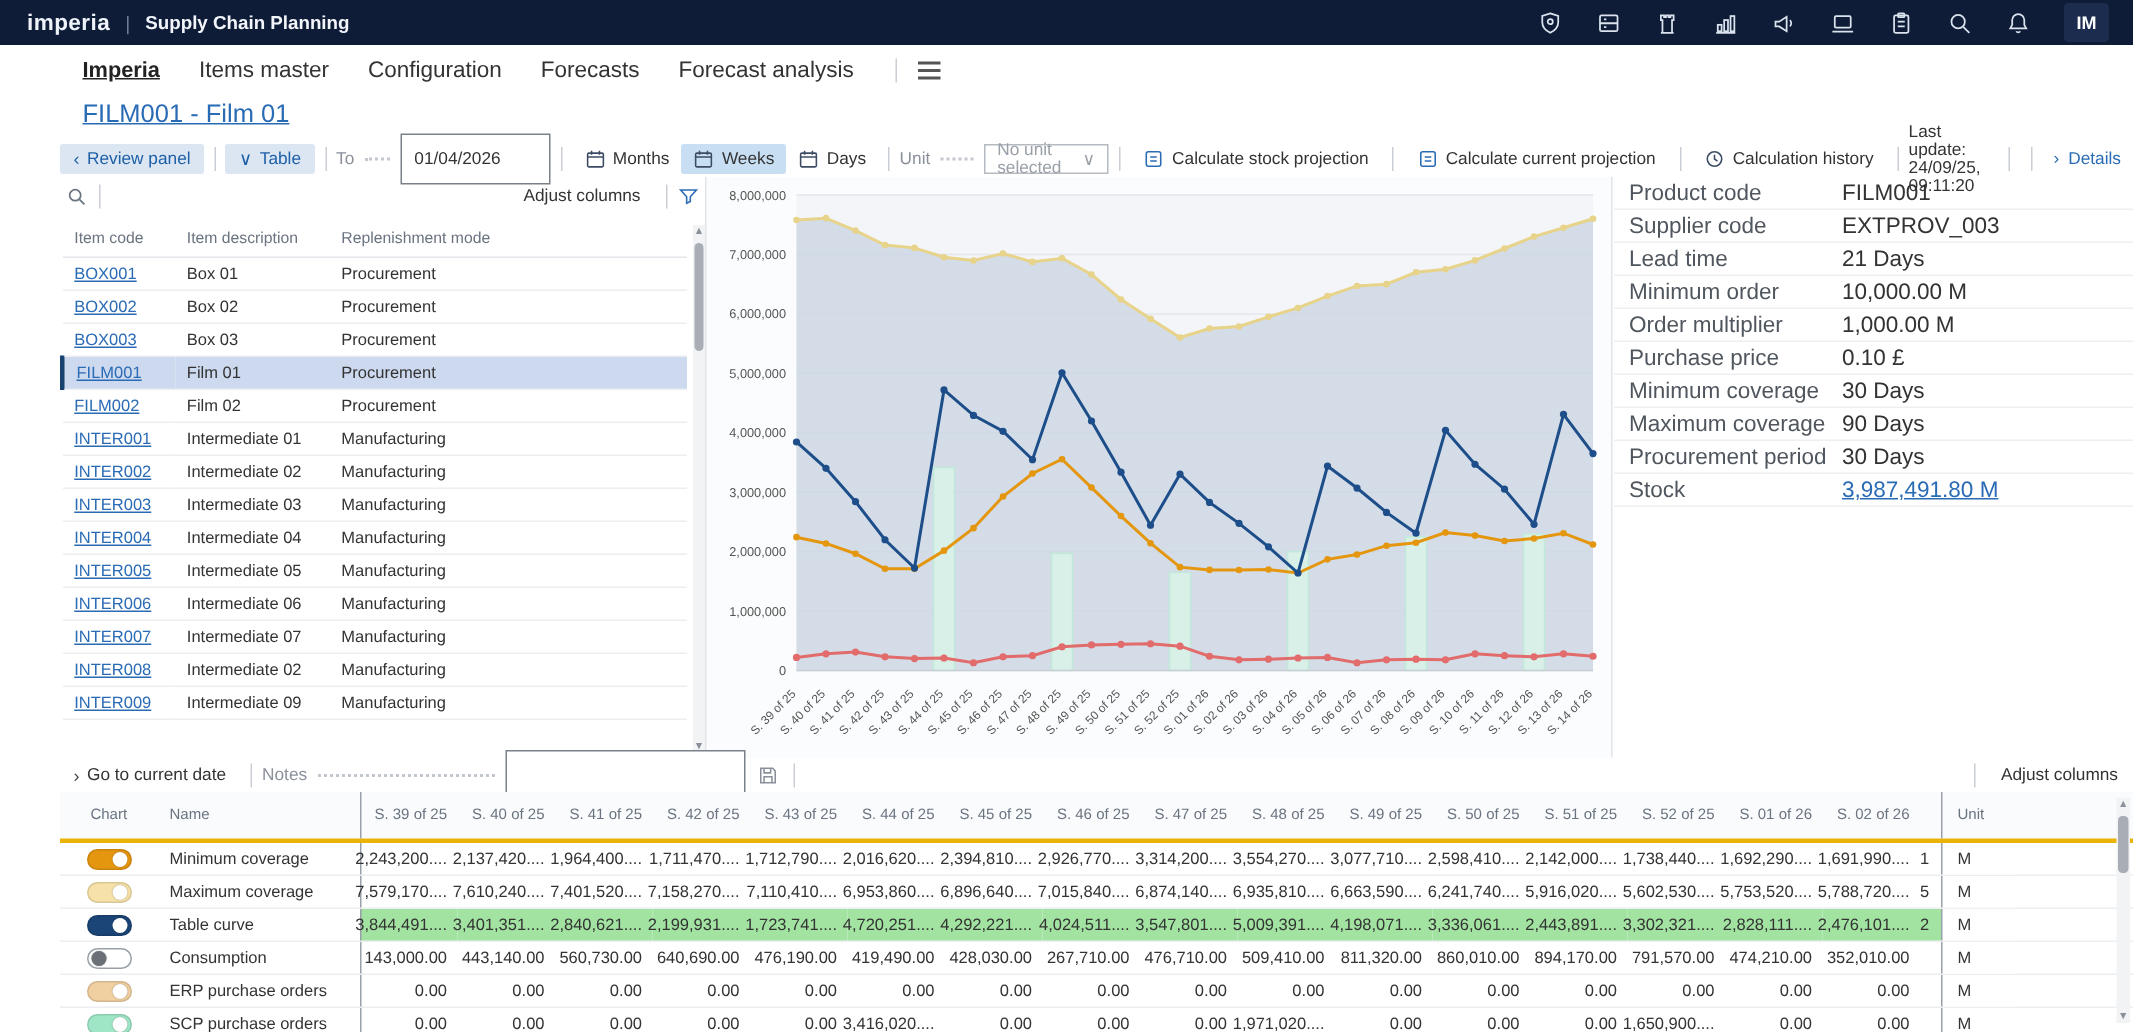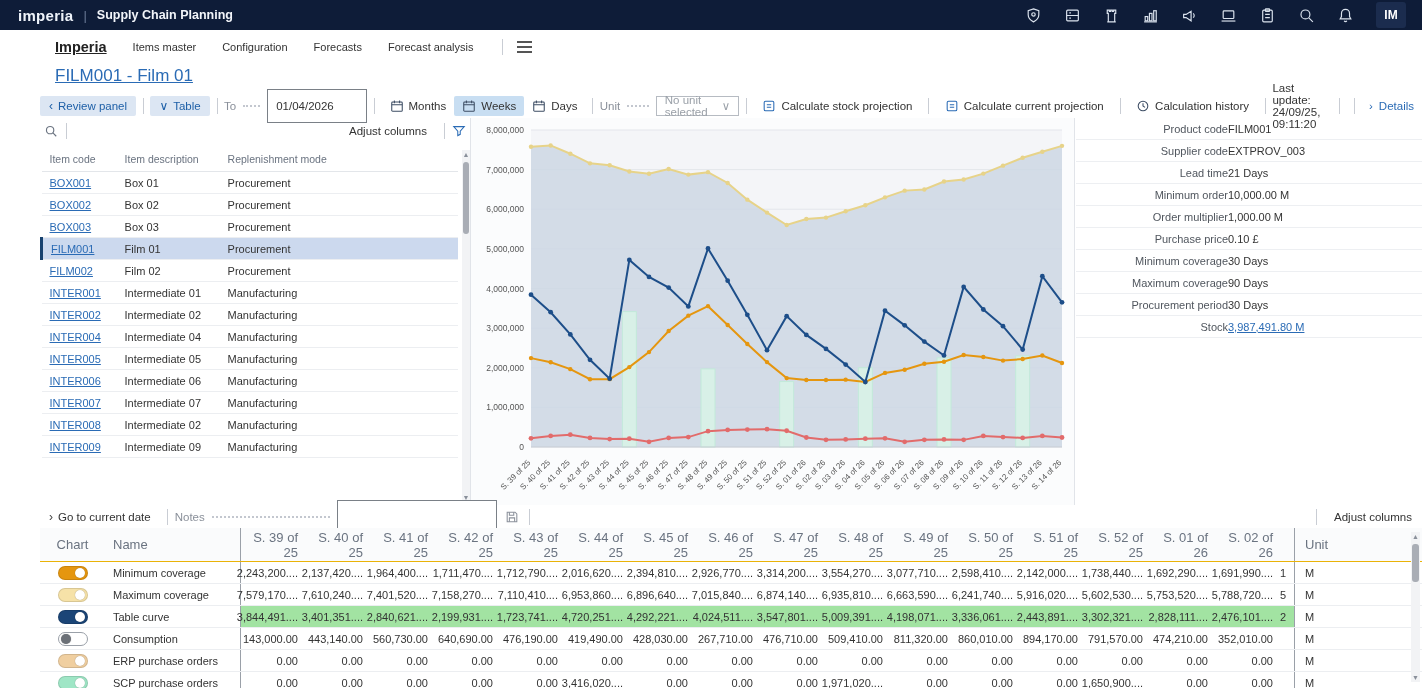--- a/index.html
+++ b/index.html
@@ -13,21 +13,21 @@
   .tb-product { font-weight:bold; font-size:12.5px; color:#f2f5fa; }
   #tb-icons { margin-left:auto; display:flex; align-items:center; gap:22px; padding-right:6px;}
   #tb-icons .ticon { width:17px; height:17px; display:inline-flex; color:#dbe3ee; }
   #tb-icons svg { width:17px; height:17px; }
   .avatar { width:30px; height:26px; background:#1b2c4e; color:#fff; font-weight:bold; font-size:12px;
     display:flex; align-items:center; justify-content:center; border-radius:3px; }
   
   #navrow { position:absolute; top:30px; left:0; width:1422px; height:33px; display:flex;
     align-items:center; padding-left:55px; background:#fff; }
   .nav-home { font-size:14.5px; font-weight:bold; color:#222; text-decoration:underline; margin-right:26px;}
-  .nav-tab { font-size:11px; color:#333; margin-right:26px; cursor:pointer; }
+  .nav-tab { font-size:15px; color:#333; margin-right:26px; cursor:pointer; }
   .nav-sep { width:1px; height:16px; background:#c9cdd4; margin:0 14px 0 2px; }
   .burger { display:inline-block; }
   .burger div { width:15px; height:2px; background:#555; margin:3px 0; }
   
   #pagetitle { position:absolute; top:66px; left:55px; font-size:17px; color:#2a6bb5;
     text-decoration:underline; cursor:pointer; }
   
   #toolbar { position:absolute; top:93px; left:40px; width:1382px; height:25px; display:flex;
     align-items:center; font-size:11.5px; color:#333; }
   .tbtn { display:flex; align-items:center; gap:5px; padding:3px 9px; border-radius:2px; cursor:pointer; white-space:nowrap;}
@@ -57,33 +57,33 @@
     border-bottom:1px solid #e3e6ea;margin-left:16px; }
   table.items td { padding:4px 8px; border-bottom:1px solid #eceef1; height:22px; }
   table.items a { color:#2a6bb5; text-decoration:underline; cursor:pointer; }
   tr.sel td { background:#ccd9ee; }
   tr.sel td:first-child { border-left:3px solid #17426f; }
   .vscroll { position:absolute; right:0; top:32px; width:8px; height:352px; background:#f2f3f5; }
   .vscroll .thumb { position:absolute; left:1px; width:6px; background:#a9adb5; border-radius:3px; }
   .vscroll .arr { position:absolute; left:0; width:8px; font-size:7px; color:#8a909a; text-align:center; }
   #chartpane { position:absolute; left:470px; top:0; width:605px; height:387px;
     border-left:1px solid #e1e4e9; border-right:1px solid #e1e4e9; background:#fbfcfd; }
-  #rightpane { position:absolute; left:1076px; top:0; width:346px; height:387px; font-size:11px;text-align:right; }
+  #rightpane { position:absolute; left:1076px; top:0; width:346px; height:387px; font-size:15px; }
   .drow { display:flex; height:22px; align-items:center; border-bottom:1px solid #edeff2; }
   .dlabel { width:152px; padding-left:10px; color:#50565e; }
   .dvalue { color:#333; }
   .dvalue.link { color:#2a6bb5; text-decoration:underline; cursor:pointer; }
   
   #footerbar { position:absolute; top:505px; left:40px; width:1382px; height:23px; display:flex;
     align-items:center; font-size:11.5px; }
   #footerbar .right { margin-left:auto; display:flex; align-items:center; }
   
   #bottomtable { position:absolute; top:528px; left:40px; width:1382px; height:160px; font-size:11px; }
   .bt-row { display:flex; height:22px; align-items:center; border-bottom:1px solid #eceef1; background:#fff;}
-  .bt-head { height:34px; color:#6a7380; font-size:13px; background:#fafbfc; border-bottom:1px solid #eab308;}
+  .bt-head { height:34px; color:#6a7380; font-size:10px; background:#fafbfc; border-bottom:3px solid #eab308;}
   .c-chart { width:65px; display:flex; justify-content:center; }
   .c-name { width:135px; padding-left:8px; }
   .c-data { width:65px; text-align:right; padding-right:7px; height:100%; display:flex;
     align-items:center; justify-content:flex-end; }
   .c-data.first { border-left:1px solid #9aa0a8; }
   .c-part { width:14px; overflow:hidden; height:100%; display:flex; align-items:center; }
   .c-unit { width:50px; padding-left:10px; border-left:1px solid #9aa0a8; height:100%;
     display:flex; align-items:center; background:#fff; }
   .green { background:#a2e3a2; }
   .toggle { width:30px; height:14px; border-radius:8px; position:relative; cursor:pointer;
@@ -337,20 +337,26 @@
           </tr>
           <tr>
             <td><a>INTER001</a></td>
             <td>Intermediate 01</td>
             <td>Manufacturing</td>
             <td></td>
           </tr>
           <tr>
             <td><a>INTER002</a></td>
             <td>Intermediate 02</td>
+            <td>Manufacturing</td>
+            <td></td>
+          </tr>
+          <tr>
+            <td><a>INTER003</a></td>
+            <td>Intermediate 03</td>
             <td>Manufacturing</td>
             <td></td>
           </tr>
           <tr>
             <td><a>INTER004</a></td>
             <td>Intermediate 04</td>
             <td>Manufacturing</td>
             <td></td>
           </tr>
           <tr>

